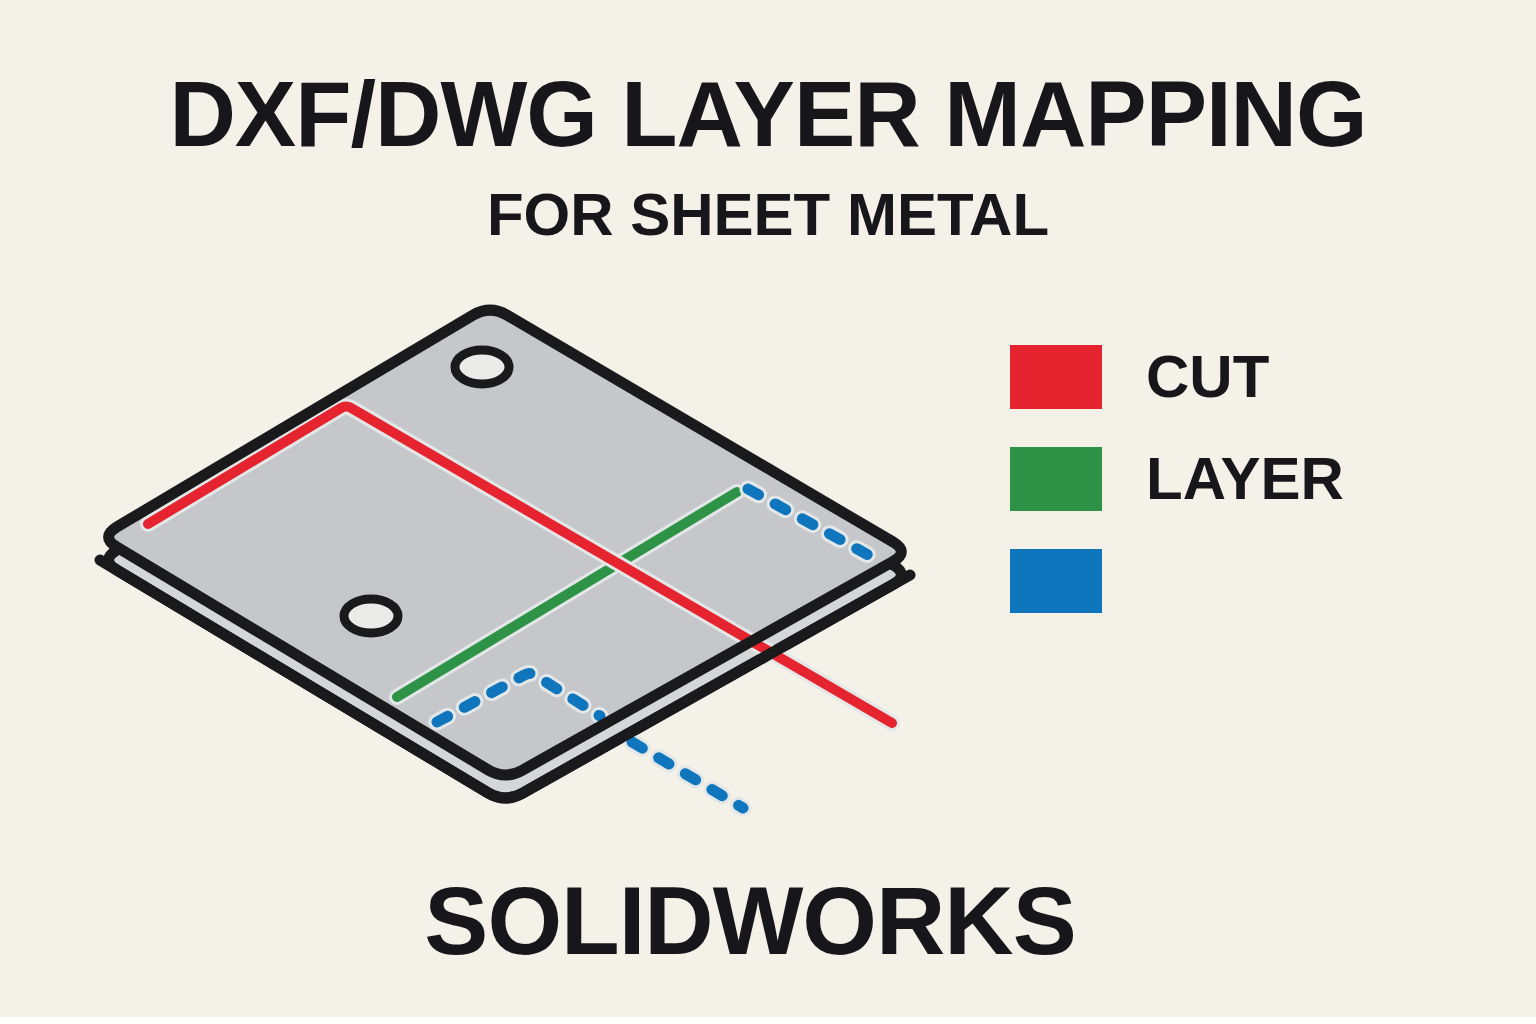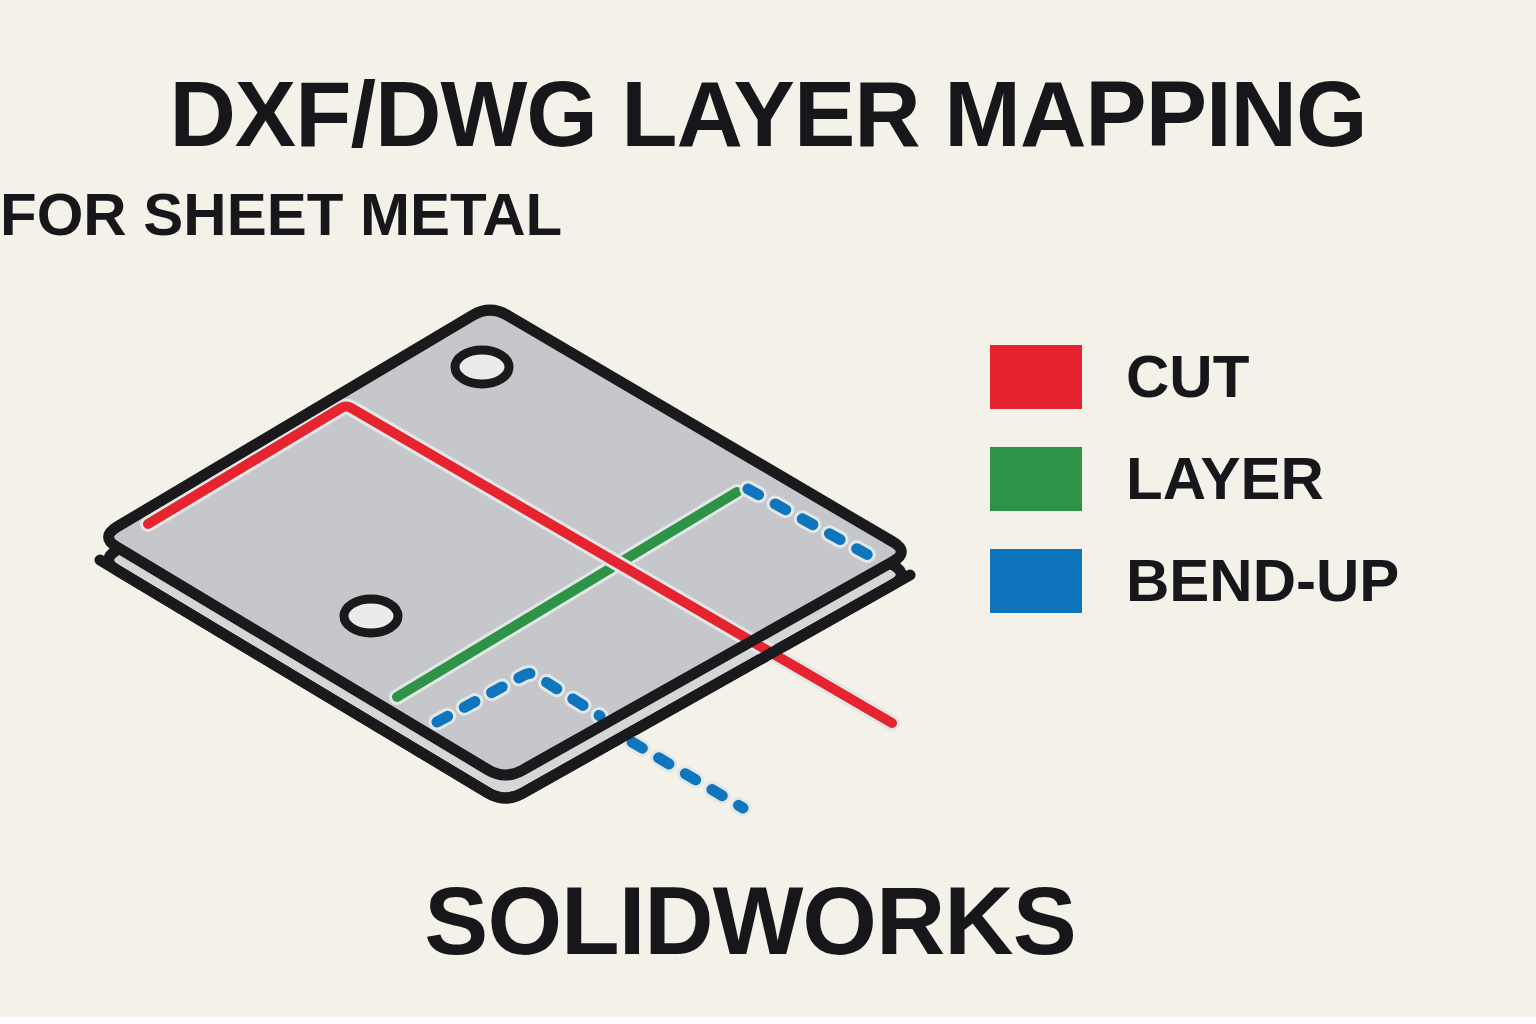--- a/index.html
+++ b/index.html
@@ -12,40 +12,40 @@
     color:#17171b;
   }
   .title{
     position:absolute;left:0;right:0;top:62px;
     text-align:center;
     font-size:92px;font-weight:800;letter-spacing:-1px;
     color:#17171b;white-space:nowrap;
   }
   .subtitle{
     position:absolute;left:0;right:0;top:180px;
-    text-align:left;
+    text-align:center;
     font-size:60px;font-weight:700;letter-spacing:0px;
     color:#17171b;white-space:nowrap;
   }
   .footer-text{
     position:absolute;left:0;right:0;top:866px;
     text-align:center;
     font-size:96px;font-weight:800;letter-spacing:-1px;
     color:#17171b;white-space:nowrap;
     transform:translateX(-18px);
   }
   .diagram-svg{
     position:absolute;left:0;top:0;width:1536px;height:1024px;
   }
   .legend{
     position:absolute;left:990px;top:345px;
   }
   .legend-row{
     display:flex;align-items:center;
-    margin-bottom:38px;height:64px;
+    margin-bottom:38px;height:64px;margin-left:20px;
   }
   .legend-swatch{
     width:92px;height:64px;flex:0 0 auto;
   }
   .legend-label{
     margin-left:44px;
     font-size:60px;font-weight:700;line-height:64px;
     color:#17171b;white-space:nowrap;
   }
 </style>
@@ -80,19 +80,18 @@
     <div class="legend-row">
       <div class="legend-swatch" style="background: rgb(230, 36, 47);"></div>
       <div class="legend-label">CUT</div>
     </div>
     <div class="legend-row">
       <div class="legend-swatch" style="background: rgb(46, 147, 71);"></div>
       <div class="legend-label">LAYER</div>
     </div>
     <div class="legend-row">
       <div class="legend-swatch" style="background: rgb(15, 118, 189);"></div>
-      <div class="legend-label">BEND-UP</div>
     </div>
   </div>
 
   <div class="footer-text">SOLIDWORKS</div>
 
 </div>
 
 </body></html>

